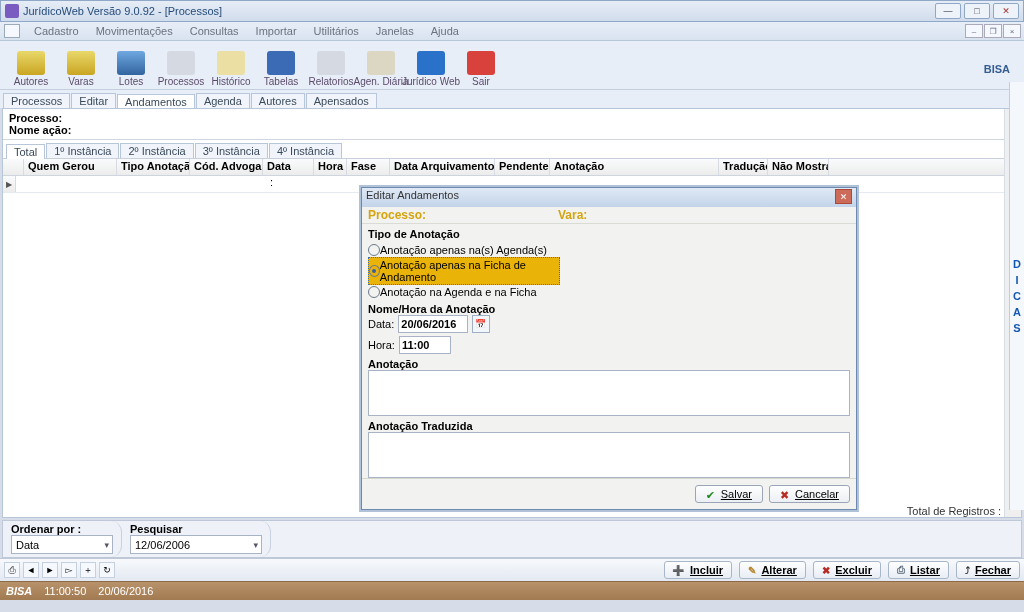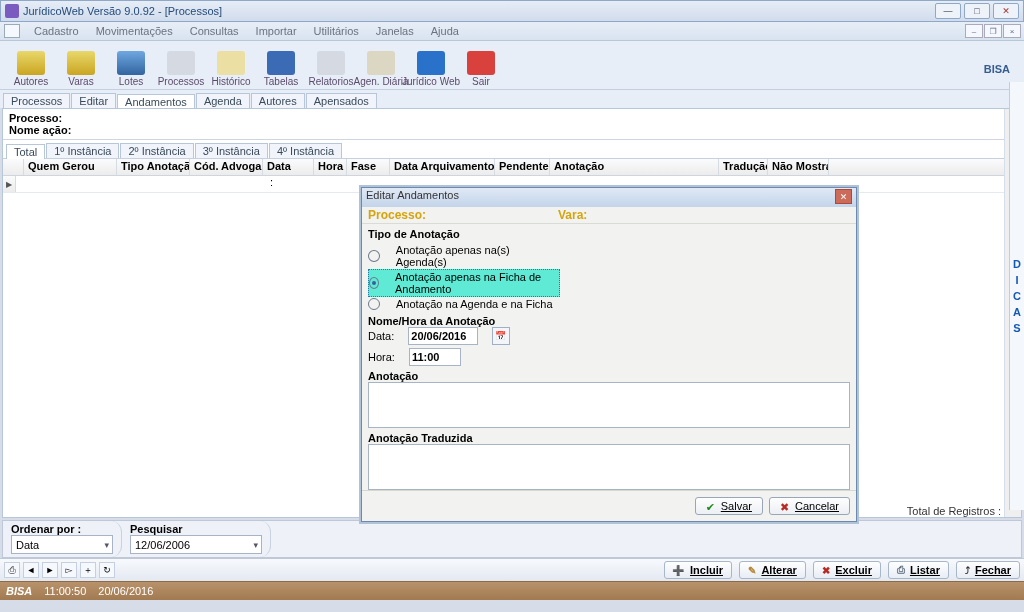--- a/index.html
+++ b/index.html
@@ -50,29 +50,29 @@
 
 .dialog{position:absolute;left:358px;top:78px;width:494px;background:#f2f3f0;border:1px solid #6e89ae;box-shadow:0 0 0 2px #b0c2d8;}
 .dlg-title{height:17px;background:linear-gradient(#e0e9f5,#c3d4ea);padding:1px 4px;font-size:11px;color:#333;}
 .dlg-close{float:right;width:15px;height:13px;background:#cc6b5a;color:#fff;display:flex;align-items:center;justify-content:center;font-size:9px;border:1px solid #a94a3a;}
 .dlg-sub{display:flex;padding:1px 6px;font-weight:bold;color:#d5a40f;font-size:12px;border-bottom:1px solid #d9dcd4;}
 .dlg-body{display:flex;}
 .dlg-col{padding:4px 6px;}
 .dlg-col.left{width:192px;}
 .dlg-col.right{flex:1;}
 .grp-title{font-weight:bold;margin-bottom:3px;}
-.radio-row{display:flex;align-items:center;gap:16px;padding:1px 0;}
-.radio-row.selected{background:#5eead4;border:1px dotted #3b6fb5;}
+.radio-row{display:flex;align-items:center;gap:0;padding:1px 0;}
+.radio-row.selected{background:#eab308;border:1px dotted #3b6fb5;}
 .radio-dot{width:10px;height:10px;border:1px solid #6b7a8c;border-radius:50%;display:flex;align-items:center;justify-content:center;}
 .radio-dot.on::after{content:"";width:4px;height:4px;background:#3a5fa0;border-radius:50%;}
 .lbl{font-weight:bold;}
 .combo{width:100%;height:17px;border:1px solid #a8b4c6;background:#fff;position:relative;}
 .combo::after{content:"▾";position:absolute;right:2px;top:0;font-size:10px;color:#556;}
 .txtfield{height:16px;border:1px solid #a8b4c6;background:#fff;padding:0 2px;display:inline-flex;align-items:center;}
-.date-row{display:flex;align-items:center;gap:14px;}
+.date-row{display:flex;align-items:center;gap:4px;}
 .calbtn{width:16px;height:16px;border:1px solid #9fb0c6;background:#f2f5fa;display:flex;align-items:center;justify-content:center;font-size:9px;}
 .chk{display:flex;align-items:center;gap:4px;}
 .chk .box{width:11px;height:11px;border:1px solid #8ea0b8;background:#fff;}
 .memo{border:1px solid #a8b4c6;background:#fff;height:44px;}
 .dlg-actions{display:flex;justify-content:flex-end;gap:6px;padding:6px;border-top:1px solid #d4d8cd;}
 .dbtn{border:1px solid #9aa6b8;background:linear-gradient(#fdfefe,#eceff4);padding:2px 10px;border-radius:3px;display:flex;align-items:center;gap:5px;}
 .dbtn .ic{width:10px;height:10px;}
 .ic-ok{color:#1e8a1e}.ic-x{color:#b82a22}
 
 .bottom-panel{border:1px solid #bfc8d7;background:#eef2f8;margin:2px 2px 0;height:36px;display:flex;align-items:center;}

